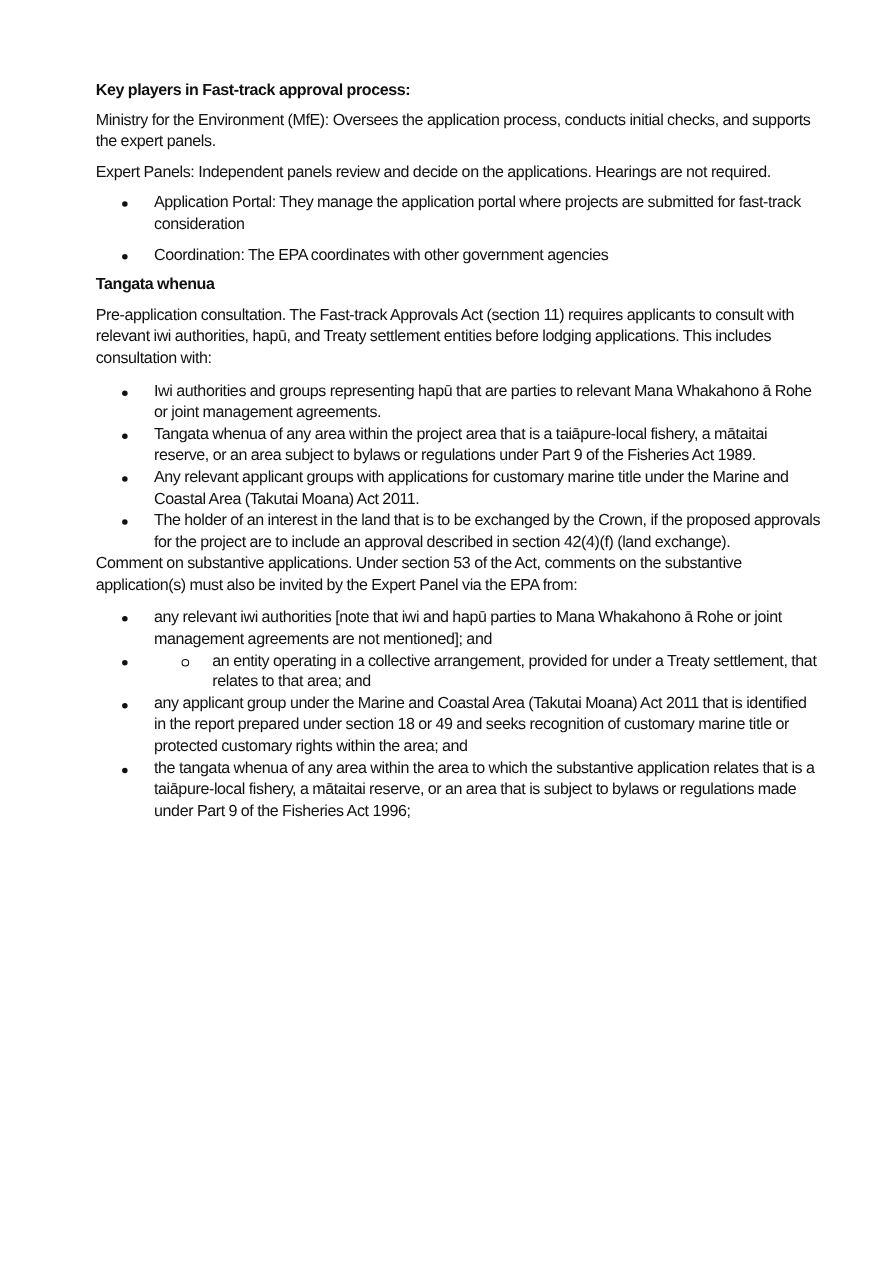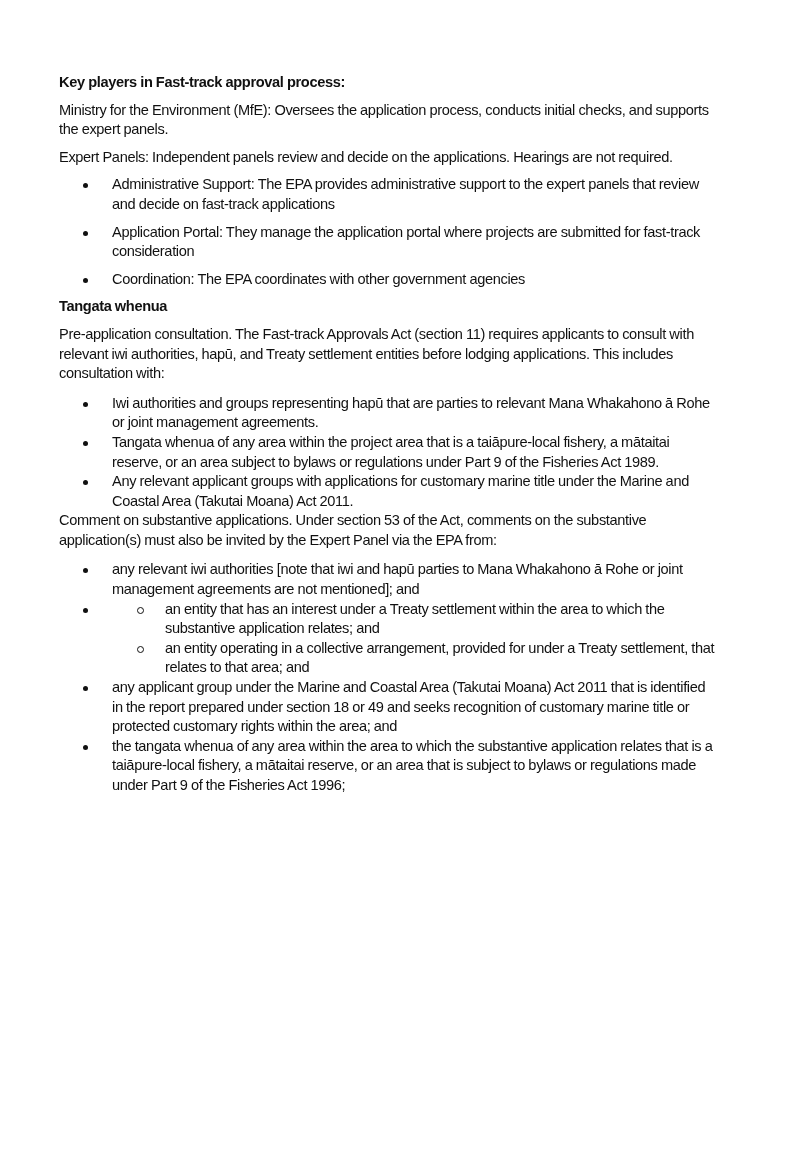--- a/index.html
+++ b/index.html
@@ -1,61 +1,60 @@
 <!DOCTYPE html>
 <html><head>
 <meta charset="utf-8">
 <style>
   html, body { margin: 0; padding: 0; background: #ffffff; }
   body {
     width: 806px; height: 1169px; overflow: hidden; position: relative;
     font-family: "Liberation Sans", "DejaVu Sans", sans-serif;
     color: #111111;
   }
-  .page { position: absolute; left: 59px; top: 73px; width: 660px; }
+  .page { position: absolute; left: 87px; top: 73px; width: 660px; }
   .t { font-size: 14.6px; line-height: 19.6px; letter-spacing: -0.35px; word-spacing: -0.3px; }
   .h { font-weight: bold; margin: 0 0 8px 0; }
   p { margin: 0 0 8px 0; }
   ul { list-style: none; margin: 0; padding: 0; }
   li { position: relative; padding-left: 53px; }
   li.sp { margin-bottom: 8px; }
   .bul { position: absolute; left: 24px; top: 0; width: 10px; }
   .bul::before { content: ""; position: absolute; left: 0; top: 8px; width: 5px; height: 5px; border-radius: 50%; background: #111; }
   .obul { position: absolute; left: 25px; top: 0; }
   .obul::before { content: ""; position: absolute; left: 0; top: 7px; width: 5px; height: 5px; border-radius: 50%; border: 1px solid #111; }
 </style>
 </head>
 <body>
 
 <div class="page t">
   <div class="h">Key players in Fast-track approval process:</div>
   <p>Ministry for the Environment (MfE): Oversees the application process, conducts initial checks, and supports the expert panels.</p>
   <p>Expert Panels: Independent panels review and decide on the applications. Hearings are not required.</p>
 
   <ul>
-    <li class="sp"><span class="bul"></span><span>Administrative Support: The EPA provides administrative support to the expert panels that review and decide on fast-track applications</span></li>
     <li class="sp"><span class="bul"></span><span>Application Portal: They manage the application portal where projects are submitted for fast-track consideration</span></li>
     <li class="sp"><span class="bul"></span><span>Coordination: The EPA coordinates with other government agencies</span></li>
   </ul>
 
   <div class="h">Tangata whenua</div>
   <p>Pre-application consultation. The Fast-track Approvals Act (section 11) requires applicants to consult with relevant iwi authorities, hapū, and Treaty settlement entities before lodging applications. This includes consultation with:</p>
 
   <ul style="margin-top:10px;">
     <li><span class="bul"></span><span>Iwi authorities and groups representing hapū that are parties to relevant Mana Whakahono ā Rohe or joint management agreements.</span></li>
     <li><span class="bul"></span><span>Tangata whenua of any area within the project area that is a taiāpure-local fishery, a mātaitai reserve, or an area subject to bylaws or regulations under Part 9 of the Fisheries Act 1989.</span></li>
     <li><span class="bul"></span><span>Any relevant applicant groups with applications for customary marine title under the Marine and Coastal Area (Takutai Moana) Act 2011.</span></li>
+    <li><span class="bul"></span><span>The holder of an interest in the land that is to be exchanged by the Crown, if the proposed approvals for the project are to include an approval described in section 42(4)(f) (land exchange).</span></li>
   </ul>
 
   <p style="margin-bottom:10px;">Comment on substantive applications. Under section 53 of the Act, comments on the substantive application(s) must also be invited by the Expert Panel via the EPA from:</p>
 
   <ul>
     <li><span class="bul"></span><span>any relevant iwi authorities [note that iwi and hapū parties to Mana Whakahono ā Rohe or joint management agreements are not mentioned]; and</span></li>
     <li><span class="bul"></span>
       <ul>
-        <li><span class="obul"></span><span>an entity that has an interest under a Treaty settlement within the area to which the substantive application relates; and</span></li>
         <li><span class="obul"></span><span>an entity operating in a collective arrangement, provided for under a Treaty settlement, that relates to that area; and</span></li>
       </ul>
     </li>
     <li><span class="bul"></span><span>any applicant group under the Marine and Coastal Area (Takutai Moana) Act 2011 that is identified in the report prepared under section 18 or 49 and seeks recognition of customary marine title or protected customary rights within the area; and</span></li>
     <li><span class="bul"></span><span>the tangata whenua of any area within the area to which the substantive application relates that is a taiāpure-local fishery, a mātaitai reserve, or an area that is subject to bylaws or regulations made under Part 9 of the Fisheries Act 1996;</span></li>
   </ul>
 </div>
 
 </body></html>

